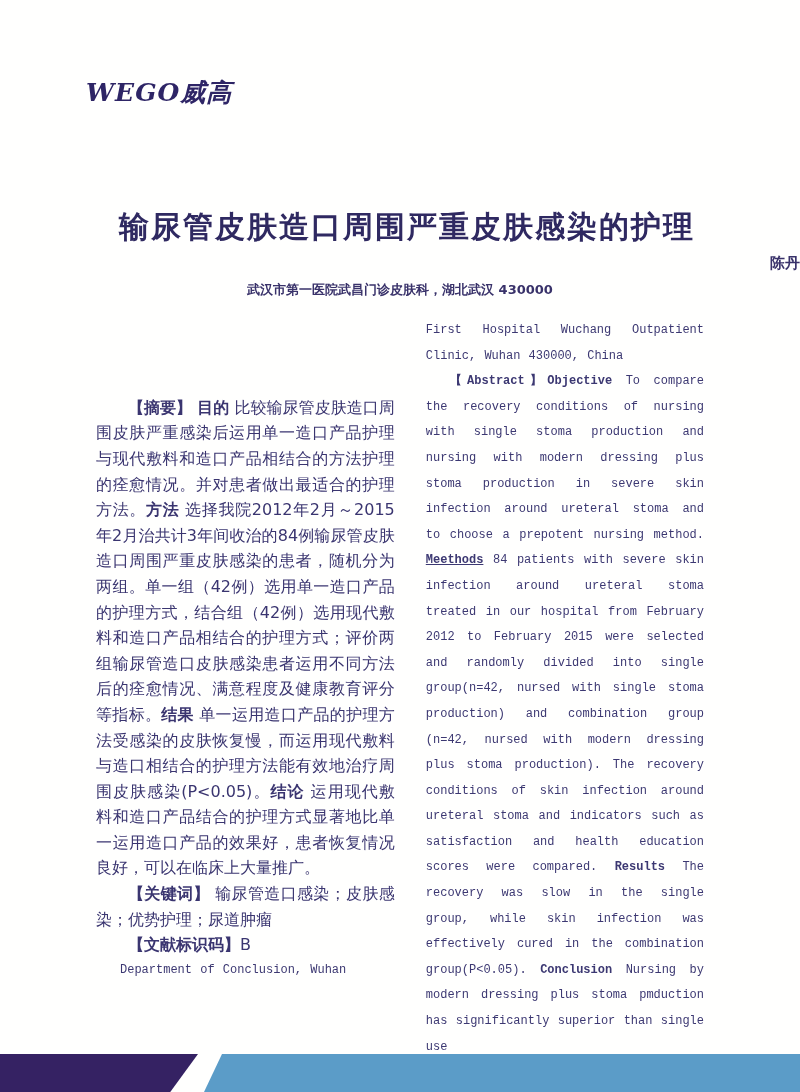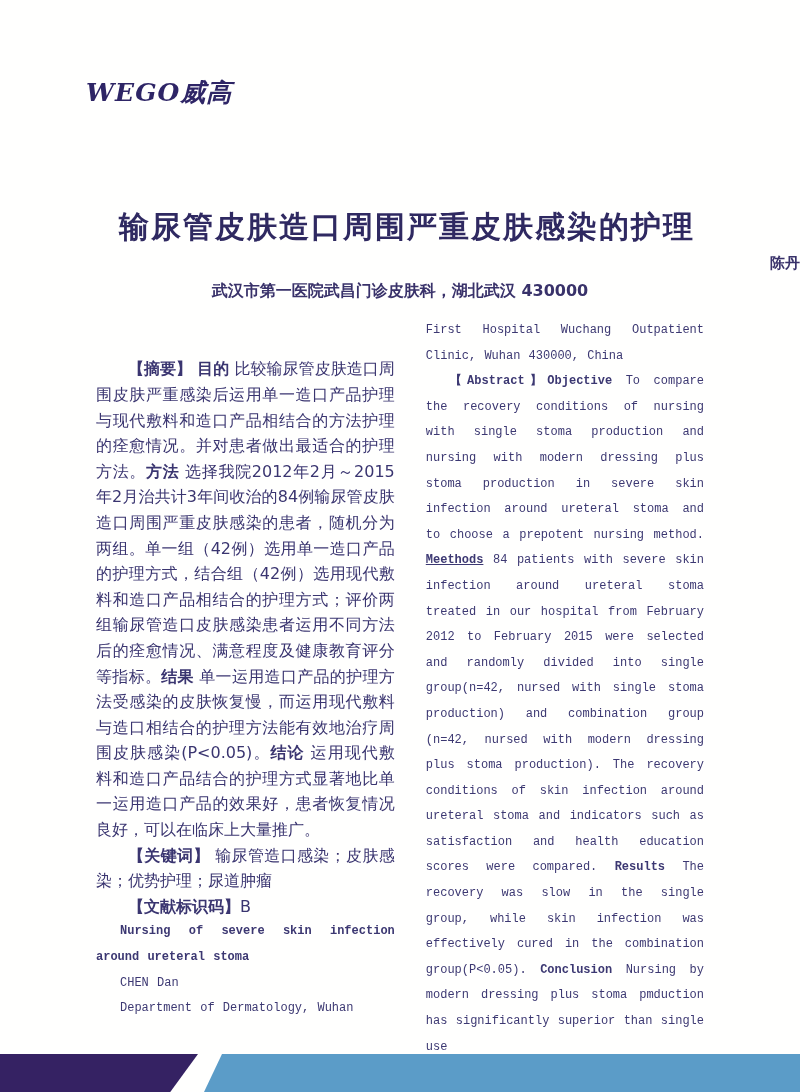--- a/index.html
+++ b/index.html
@@ -26,21 +26,21 @@
     letter-spacing:2px;
     color:#2f2961;margin:7px;
   }
   .author{
     position:absolute;top:254px;left:0;width:100%;
     text-align:right;font-size:15px;font-weight:600;
     color:#39326a;
   }
   .affiliation{
     position:absolute;top:281px;left:0;width:100%;
-    text-align:center;font-size:16px;font-weight:600;
+    text-align:center;font-size:13px;font-weight:600;
     color:#39326a;
   }
   .columns{
     position:absolute;top:318px;left:96px;width:608px;
     display:flex;gap:19px;align-items:center;
   }
   .col{min-width:0;}
   .col-left{width:305px;}
   .col-right{width:284px;margin-left:12px;}
   .zh{
@@ -86,23 +86,21 @@
   <div class="author">陈丹</div>
 
   <div class="affiliation">武汉市第一医院武昌门诊皮肤科，湖北武汉 430000</div>
 
   <div class="columns">
 
     <div class="col col-left">
       <p class="zh indent"><span class="b">【摘要】</span><span> </span><span class="b">目的</span><span> 比较输尿管皮肤造口周围皮肤严重感染后运用单一造口产品护理与现代敷料和造口产品相结合的方法护理的痊愈情况。并对患者做出最适合的护理方法。</span><span class="b">方法</span><span> 选择我院2012年2月～2015年2月治共计3年间收治的84例输尿管皮肤造口周围严重皮肤感染的患者，随机分为两组。单一组（42例）选用单一造口产品的护理方式，结合组（42例）选用现代敷料和造口产品相结合的护理方式；评价两组输尿管造口皮肤感染患者运用不同方法后的痊愈情况、满意程度及健康教育评分等指标。</span><span class="b">结果</span><span> 单一运用造口产品的护理方法受感染的皮肤恢复慢，而运用现代敷料与造口相结合的护理方法能有效地治疗周围皮肤感染(P&lt;0.05)。</span><span class="b">结论</span><span> 运用现代敷料和造口产品结合的护理方式显著地比单一运用造口产品的效果好，患者恢复情况良好，可以在临床上大量推广。</span></p>
       <p class="zh indent"><span class="b">【关键词】</span><span> 输尿管造口感染；皮肤感染；优势护理；尿道肿瘤</span></p>
       <p class="zh indent"><span class="b">【文献标识码】</span><span>B</span></p>
-      <p class="en indent"><span class="b">Nursing of severe skin infection around ureteral stoma</span></p>
-      <p class="en indent"><span>CHEN Dan</span></p>
-      <p class="en indent"><span>Department of Dermatology, Wuhan</span></p>
+      <p class="en indent"><span>Department of Conclusion, Wuhan</span></p>
     </div>
 
     <div class="col col-right">
       <p class="en"><span>First Hospital Wuchang Outpatient Clinic, Wuhan 430000, China</span></p>
       <p class="en indent"><span class="b">【Abstract】</span><span class="b">Objective</span><span> To compare the recovery conditions of nursing with single stoma production and nursing with modern dressing plus stoma production in severe skin infection around ureteral stoma and to choose a prepotent nursing method. </span><span class="b u">Meethods</span><span> 84 patients with severe skin infection around ureteral stoma treated in our hospital from February 2012 to February 2015 were selected and randomly divided into single group(n=42, nursed with single stoma production) and combination group (n=42, nursed with modern dressing plus stoma production). The recovery conditions of skin infection around ureteral stoma and indicators such as satisfaction and health education scores were compared. </span><span class="b">Results</span><span> The recovery was slow in the single group, while skin infection was effectively cured in the combination group(P&lt;0.05). </span><span class="b">Conclusion</span><span> Nursing by modern dressing plus stoma pmduction has significantly superior than single use</span></p>
     </div>
 
   </div>
 
   <div class="footer-bar">

